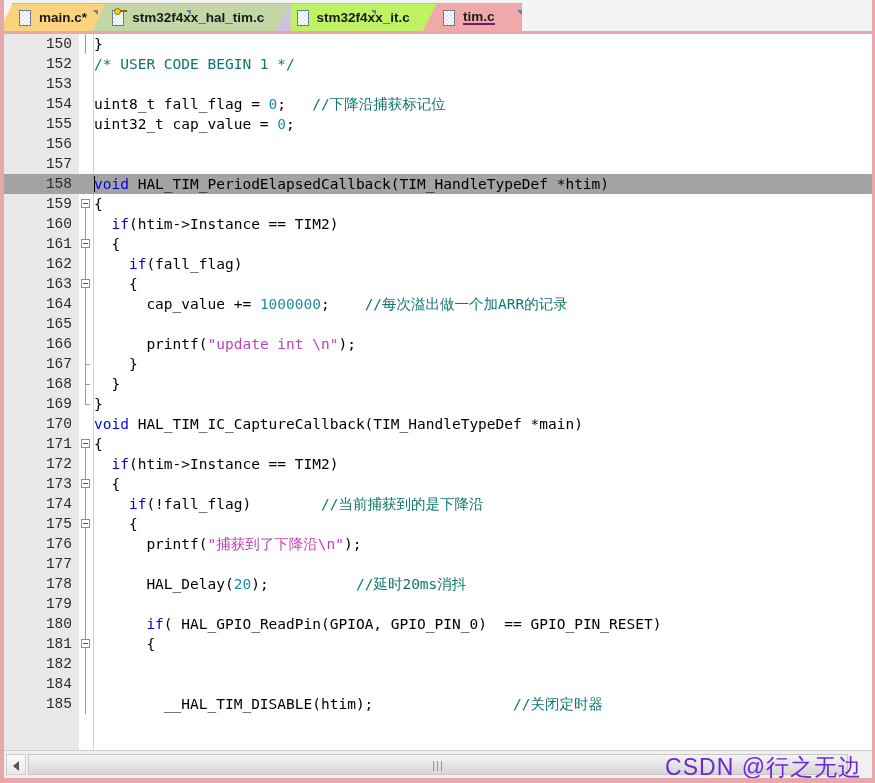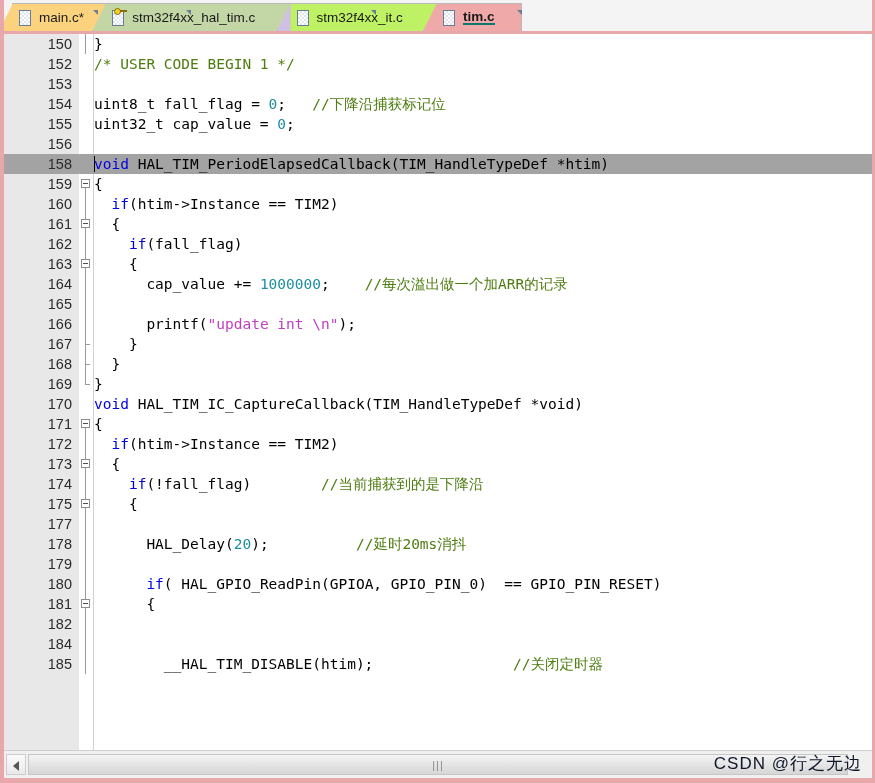--- a/index.html
+++ b/index.html
@@ -42,34 +42,35 @@
     display: flex;
     align-items: center;
     box-sizing: border-box;
     padding: 0 9px 0 6px;
     font-size: 13.5px;
     color: #1a1a1a;
     cursor: pointer;
     border-top: 1px solid #b9b9b9;
     border-right: 1px solid #b9b9b9;
     white-space: nowrap;
+    font-weight: bold;
   }
   .tab .skew {
     position: absolute;
     left: -13px; top: -1px;
     width: 14px; height: 28px;
     border-left: 1px solid #b9b9b9;
     border-top: 1px solid #b9b9b9;
     box-sizing: border-box;
   }
   .tab.active {
     font-weight: bold;
   }
   .tab.active .tab-label {
-    border-bottom: 2px solid #0f766e;
+    border-bottom: 2px solid #701a75;
     padding-bottom: 0px;
   }
   .tab-label { line-height: 1; }
 
   
   .fileicon {
     position: relative;
     width: 15px; height: 18px;
     flex: 0 0 auto;
     margin-right: 6px;
@@ -152,21 +153,21 @@
     line-height: 20px;
     white-space: pre;
   }
   .line.current { background: #a3a3a3; }
   .lnum {
     position: absolute;
     left: 0; top: 0;
     width: 68px;
     text-align: right;
     color: #2b2b2b;
-    font-family: Liberation Sans, sans-serif;
+    font-family: Liberation Mono, monospace;
     font-size: 14.5px;
   }
   .code {
     position: absolute;
     left: 90px; top: 0;
     white-space: pre;
   }
   .fold {
     position: absolute;
     left: 75px; top: 0;
@@ -220,21 +221,21 @@
   
   .caret {
     position: absolute;
     left: 90px; top: 2px;
     width: 1px; height: 16px;
     background: #000;
   }
 
   
   .kw   { color: #0000e6; }
-  .cmt  { color: #4d7c0f; }
+  .cmt  { color: #0f766e; }
   .str  { color: #bf3fbf; }
   .num  { color: #1e8fa0; }
   .pln  { color: #000000; }
 
   
   #hscroll {
     position: absolute;
     left: 0; top: 750px;
     width: 868px; height: 28px;
     background: #f0f0f0;
@@ -275,22 +276,22 @@
     color: #8a8a8a;
     font-size: 11px;
     letter-spacing: 1px;
     font-family: "Liberation Sans", sans-serif;
   }
 
   
   #watermark {
     position: absolute;
     right: 10px; top: 752px;
-    color: #0f172a;
-    font-size: 17px;
+    color: #6d28d9;
+    font-size: 23px;
     font-family: "Liberation Sans", sans-serif;
     letter-spacing: 1px;
     pointer-events: none;
     user-select: none;
   }
 </style>
 </head>
 <body>
 
 <div id="window">
@@ -336,38 +337,40 @@
     <div id="gutter-bg"></div>
     <div id="fold-bg"></div>
     <div id="gutter-sep"></div>
     <div id="lines">
         <div class="line"><span class="lnum">150</span><span class="fold"><span class="vline"></span></span><span class="code"><span class="pln">}</span></span></div>
         <div class="line"><span class="lnum">152</span><span class="fold"></span><span class="code"><span class="cmt">/* USER CODE BEGIN 1 */</span></span></div>
         <div class="line"><span class="lnum">153</span><span class="fold"></span><span class="code"><span class="pln"></span></span></div>
         <div class="line"><span class="lnum">154</span><span class="fold"></span><span class="code"><span class="pln">uint8_t fall_flag = </span><span class="num">0</span><span class="pln">;   </span><span class="cmt">//下降沿捕获标记位</span></span></div>
         <div class="line"><span class="lnum">155</span><span class="fold"></span><span class="code"><span class="pln">uint32_t cap_value = </span><span class="num">0</span><span class="pln">;</span></span></div>
         <div class="line"><span class="lnum">156</span><span class="fold"></span><span class="code"><span class="pln"></span></span></div>
+        <div class="line"><span class="lnum">157</span><span class="fold"></span><span class="code"><span class="pln"></span></span></div>
         <div class="line current"><span class="lnum">158</span><span class="fold"></span><span class="code"><span class="kw">void</span><span class="pln"> HAL_TIM_PeriodElapsedCallback(TIM_HandleTypeDef *htim)</span></span><span class="caret"></span></div>
         <div class="line"><span class="lnum">159</span><span class="fold"><span class="vline half-bottom"></span><span class="box"></span></span><span class="code"><span class="pln">{</span></span></div>
         <div class="line"><span class="lnum">160</span><span class="fold"><span class="vline"></span></span><span class="code"><span class="pln">  </span><span class="kw">if</span><span class="pln">(htim-&gt;Instance == TIM2)</span></span></div>
         <div class="line"><span class="lnum">161</span><span class="fold"><span class="vline"></span><span class="box"></span></span><span class="code"><span class="pln">  {</span></span></div>
         <div class="line"><span class="lnum">162</span><span class="fold"><span class="vline"></span></span><span class="code"><span class="pln">    </span><span class="kw">if</span><span class="pln">(fall_flag)</span></span></div>
         <div class="line"><span class="lnum">163</span><span class="fold"><span class="vline"></span><span class="box"></span></span><span class="code"><span class="pln">    {</span></span></div>
         <div class="line"><span class="lnum">164</span><span class="fold"><span class="vline"></span></span><span class="code"><span class="pln">      cap_value += </span><span class="num">1000000</span><span class="pln">;    </span><span class="cmt">//每次溢出做一个加ARR的记录</span></span></div>
         <div class="line"><span class="lnum">165</span><span class="fold"><span class="vline"></span></span><span class="code"><span class="pln"></span></span></div>
         <div class="line"><span class="lnum">166</span><span class="fold"><span class="vline"></span></span><span class="code"><span class="pln">      printf(</span><span class="str">"update int \n"</span><span class="pln">);</span></span></div>
         <div class="line"><span class="lnum">167</span><span class="fold"><span class="vline"></span><span class="tick"></span></span><span class="code"><span class="pln">    }</span></span></div>
         <div class="line"><span class="lnum">168</span><span class="fold"><span class="vline"></span><span class="tick"></span></span><span class="code"><span class="pln">  }</span></span></div>
         <div class="line"><span class="lnum">169</span><span class="fold"><span class="elbow-v"></span><span class="elbow-h"></span></span><span class="code"><span class="pln">}</span></span></div>
-        <div class="line"><span class="lnum">170</span><span class="fold"></span><span class="code"><span class="kw">void</span><span class="pln"> HAL_TIM_IC_CaptureCallback(TIM_HandleTypeDef *void)</span></span></div>
+        <div class="line"><span class="lnum">170</span><span class="fold"></span><span class="code"><span class="kw">void</span><span class="pln"> HAL_TIM_IC_CaptureCallback(TIM_HandleTypeDef *main)</span></span></div>
         <div class="line"><span class="lnum">171</span><span class="fold"><span class="vline half-bottom"></span><span class="box"></span></span><span class="code"><span class="pln">{</span></span></div>
         <div class="line"><span class="lnum">172</span><span class="fold"><span class="vline"></span></span><span class="code"><span class="pln">  </span><span class="kw">if</span><span class="pln">(htim-&gt;Instance == TIM2)</span></span></div>
         <div class="line"><span class="lnum">173</span><span class="fold"><span class="vline"></span><span class="box"></span></span><span class="code"><span class="pln">  {</span></span></div>
         <div class="line"><span class="lnum">174</span><span class="fold"><span class="vline"></span></span><span class="code"><span class="pln">    </span><span class="kw">if</span><span class="pln">(!fall_flag)</span><span class="pln">        </span><span class="cmt">//当前捕获到的是下降沿</span></span></div>
         <div class="line"><span class="lnum">175</span><span class="fold"><span class="vline"></span><span class="box"></span></span><span class="code"><span class="pln">    {</span></span></div>
+        <div class="line"><span class="lnum">176</span><span class="fold"><span class="vline"></span></span><span class="code"><span class="pln">      printf(</span><span class="str">"捕获到了下降沿\n"</span><span class="pln">);</span></span></div>
         <div class="line"><span class="lnum">177</span><span class="fold"><span class="vline"></span></span><span class="code"><span class="pln"></span></span></div>
         <div class="line"><span class="lnum">178</span><span class="fold"><span class="vline"></span></span><span class="code"><span class="pln">      HAL_Delay(</span><span class="num">20</span><span class="pln">);</span><span class="pln">          </span><span class="cmt">//延时20ms消抖</span></span></div>
         <div class="line"><span class="lnum">179</span><span class="fold"><span class="vline"></span></span><span class="code"><span class="pln"></span></span></div>
         <div class="line"><span class="lnum">180</span><span class="fold"><span class="vline"></span></span><span class="code"><span class="pln">      </span><span class="kw">if</span><span class="pln">( HAL_GPIO_ReadPin(GPIOA, GPIO_PIN_0)  == GPIO_PIN_RESET)</span></span></div>
         <div class="line"><span class="lnum">181</span><span class="fold"><span class="vline"></span><span class="box"></span></span><span class="code"><span class="pln">      {</span></span></div>
         <div class="line"><span class="lnum">182</span><span class="fold"><span class="vline"></span></span><span class="code"><span class="pln"></span></span></div>
         <div class="line"><span class="lnum">184</span><span class="fold"><span class="vline"></span></span><span class="code"><span class="pln"></span></span></div>
         <div class="line"><span class="lnum">185</span><span class="fold"><span class="vline"></span></span><span class="code"><span class="pln">        __HAL_TIM_DISABLE(htim);</span><span class="pln">                </span><span class="cmt">//关闭定时器</span></span></div>
       </div>
   </div>

